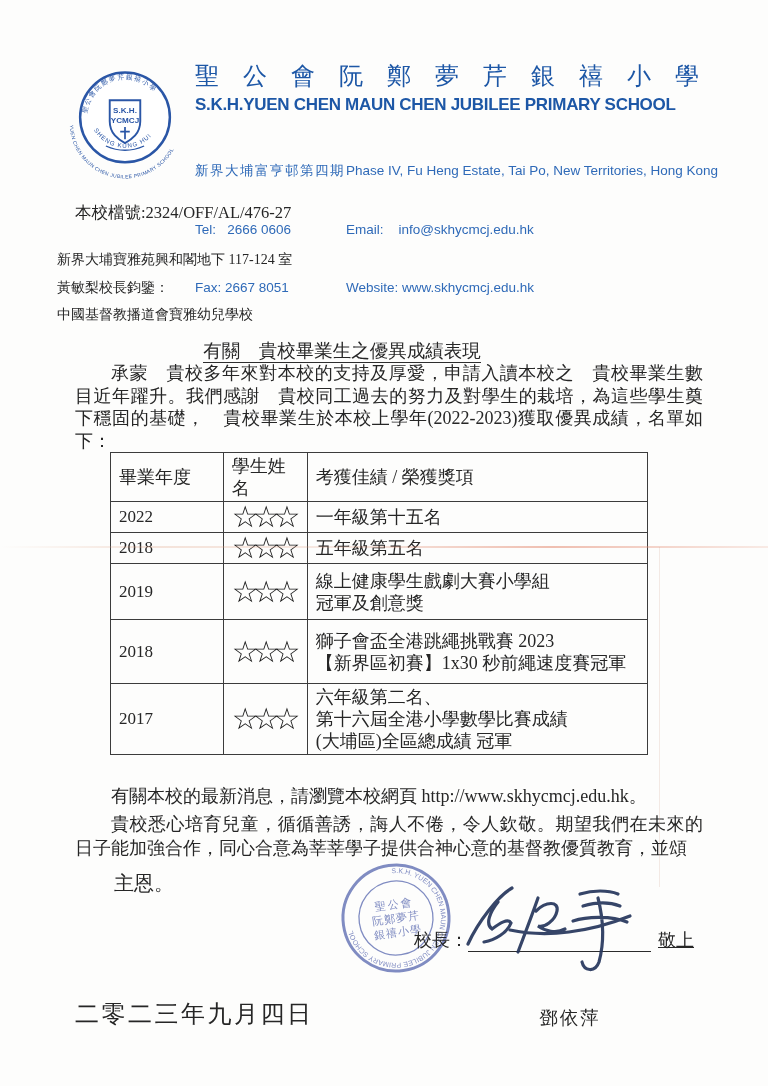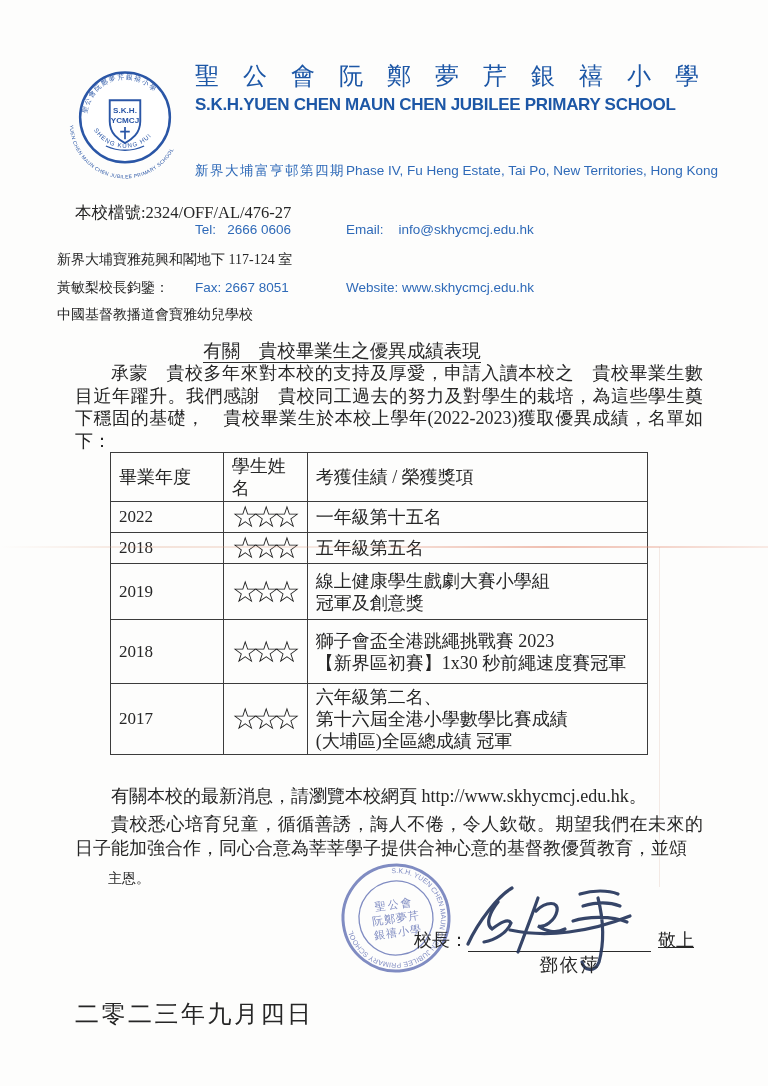--- a/index.html
+++ b/index.html
@@ -18,39 +18,39 @@
   .contact-left .zh{letter-spacing:1.5px;}
   
   .refno{position:absolute;left:75px;top:202px;font-size:16.5px;}
   .recipient{position:absolute;left:57px;top:246px;font-size:14px;line-height:27.5px;}
   .subject-wrap{position:absolute;left:0;top:338px;width:684px;text-align:center;}
   .subject{font-size:18.5px;border-bottom:1.2px solid #2e2e2e;padding-bottom:1px;}
   .para{position:absolute;left:75px;width:628px;font-size:18px;text-align:justify;}
   .p1{top:362px;line-height:22.5px;text-indent:2em;}
   .p2{top:784px;text-indent:2em;}
   .p3{top:812px;line-height:24px;text-indent:2em;}
-  .p4{position:absolute;left:108px;top:870px;font-size:14px;}
+  .p4{position:absolute;left:114px;top:870px;font-size:20px;}
   
   table.awards{position:absolute;left:110px;top:452px;width:538px;border-collapse:collapse;}
   .awards td,.awards th{border:1.4px solid #3c3c3c;font-weight:normal;font-size:18px;
       padding:2px 8px;vertical-align:middle;text-align:left;line-height:22px;}
   .awards .year{font-size:17px;}
   .awards .stars{font-family:"DejaVu Sans",sans-serif;font-size:30px;font-weight:bold;
       letter-spacing:-6px;line-height:1;color:#151515;padding-top:0;padding-bottom:0;
       transform:none;}
   .awards .award{white-space:pre-line;margin-left:31px;}
   
   .stamp{position:absolute;left:338px;top:860px;width:116px;height:116px;opacity:.85;
          transform:rotate(-8deg);}
   .sign-row{position:absolute;left:414px;top:929px;display:flex;align-items:flex-end;
             height:23px;font-size:18px;justify-content:space-between;}
   .sig-line{width:183px;height:100%;border-bottom:1.6px solid #2b2b2b;}
   .respect{margin-left:7px;text-decoration:underline;}
   .signature{position:absolute;left:452px;top:878px;width:210px;height:100px;}
-  .printed-name{position:absolute;left:503px;top:952px;width:134px;text-align:center;
+  .printed-name{position:absolute;left:503px;top:1005px;width:134px;text-align:center;
                 font-size:18.5px;letter-spacing:2px;}
   .date{position:absolute;left:75px;top:998px;font-size:24px;letter-spacing:2.5px;}
   
   .artifact-h{position:absolute;left:0;top:546px;width:768px;height:2px;
     background:linear-gradient(to right,rgba(222,160,130,0) 0%,rgba(222,160,130,.28) 20%,
       rgba(222,150,120,.20) 45%,rgba(228,140,115,.55) 72%,rgba(228,150,125,.18) 100%);}
   .artifact-v{position:absolute;left:659px;top:547px;width:1px;height:340px;
     background:rgba(210,165,145,.22);}
 </style>
 </head>

